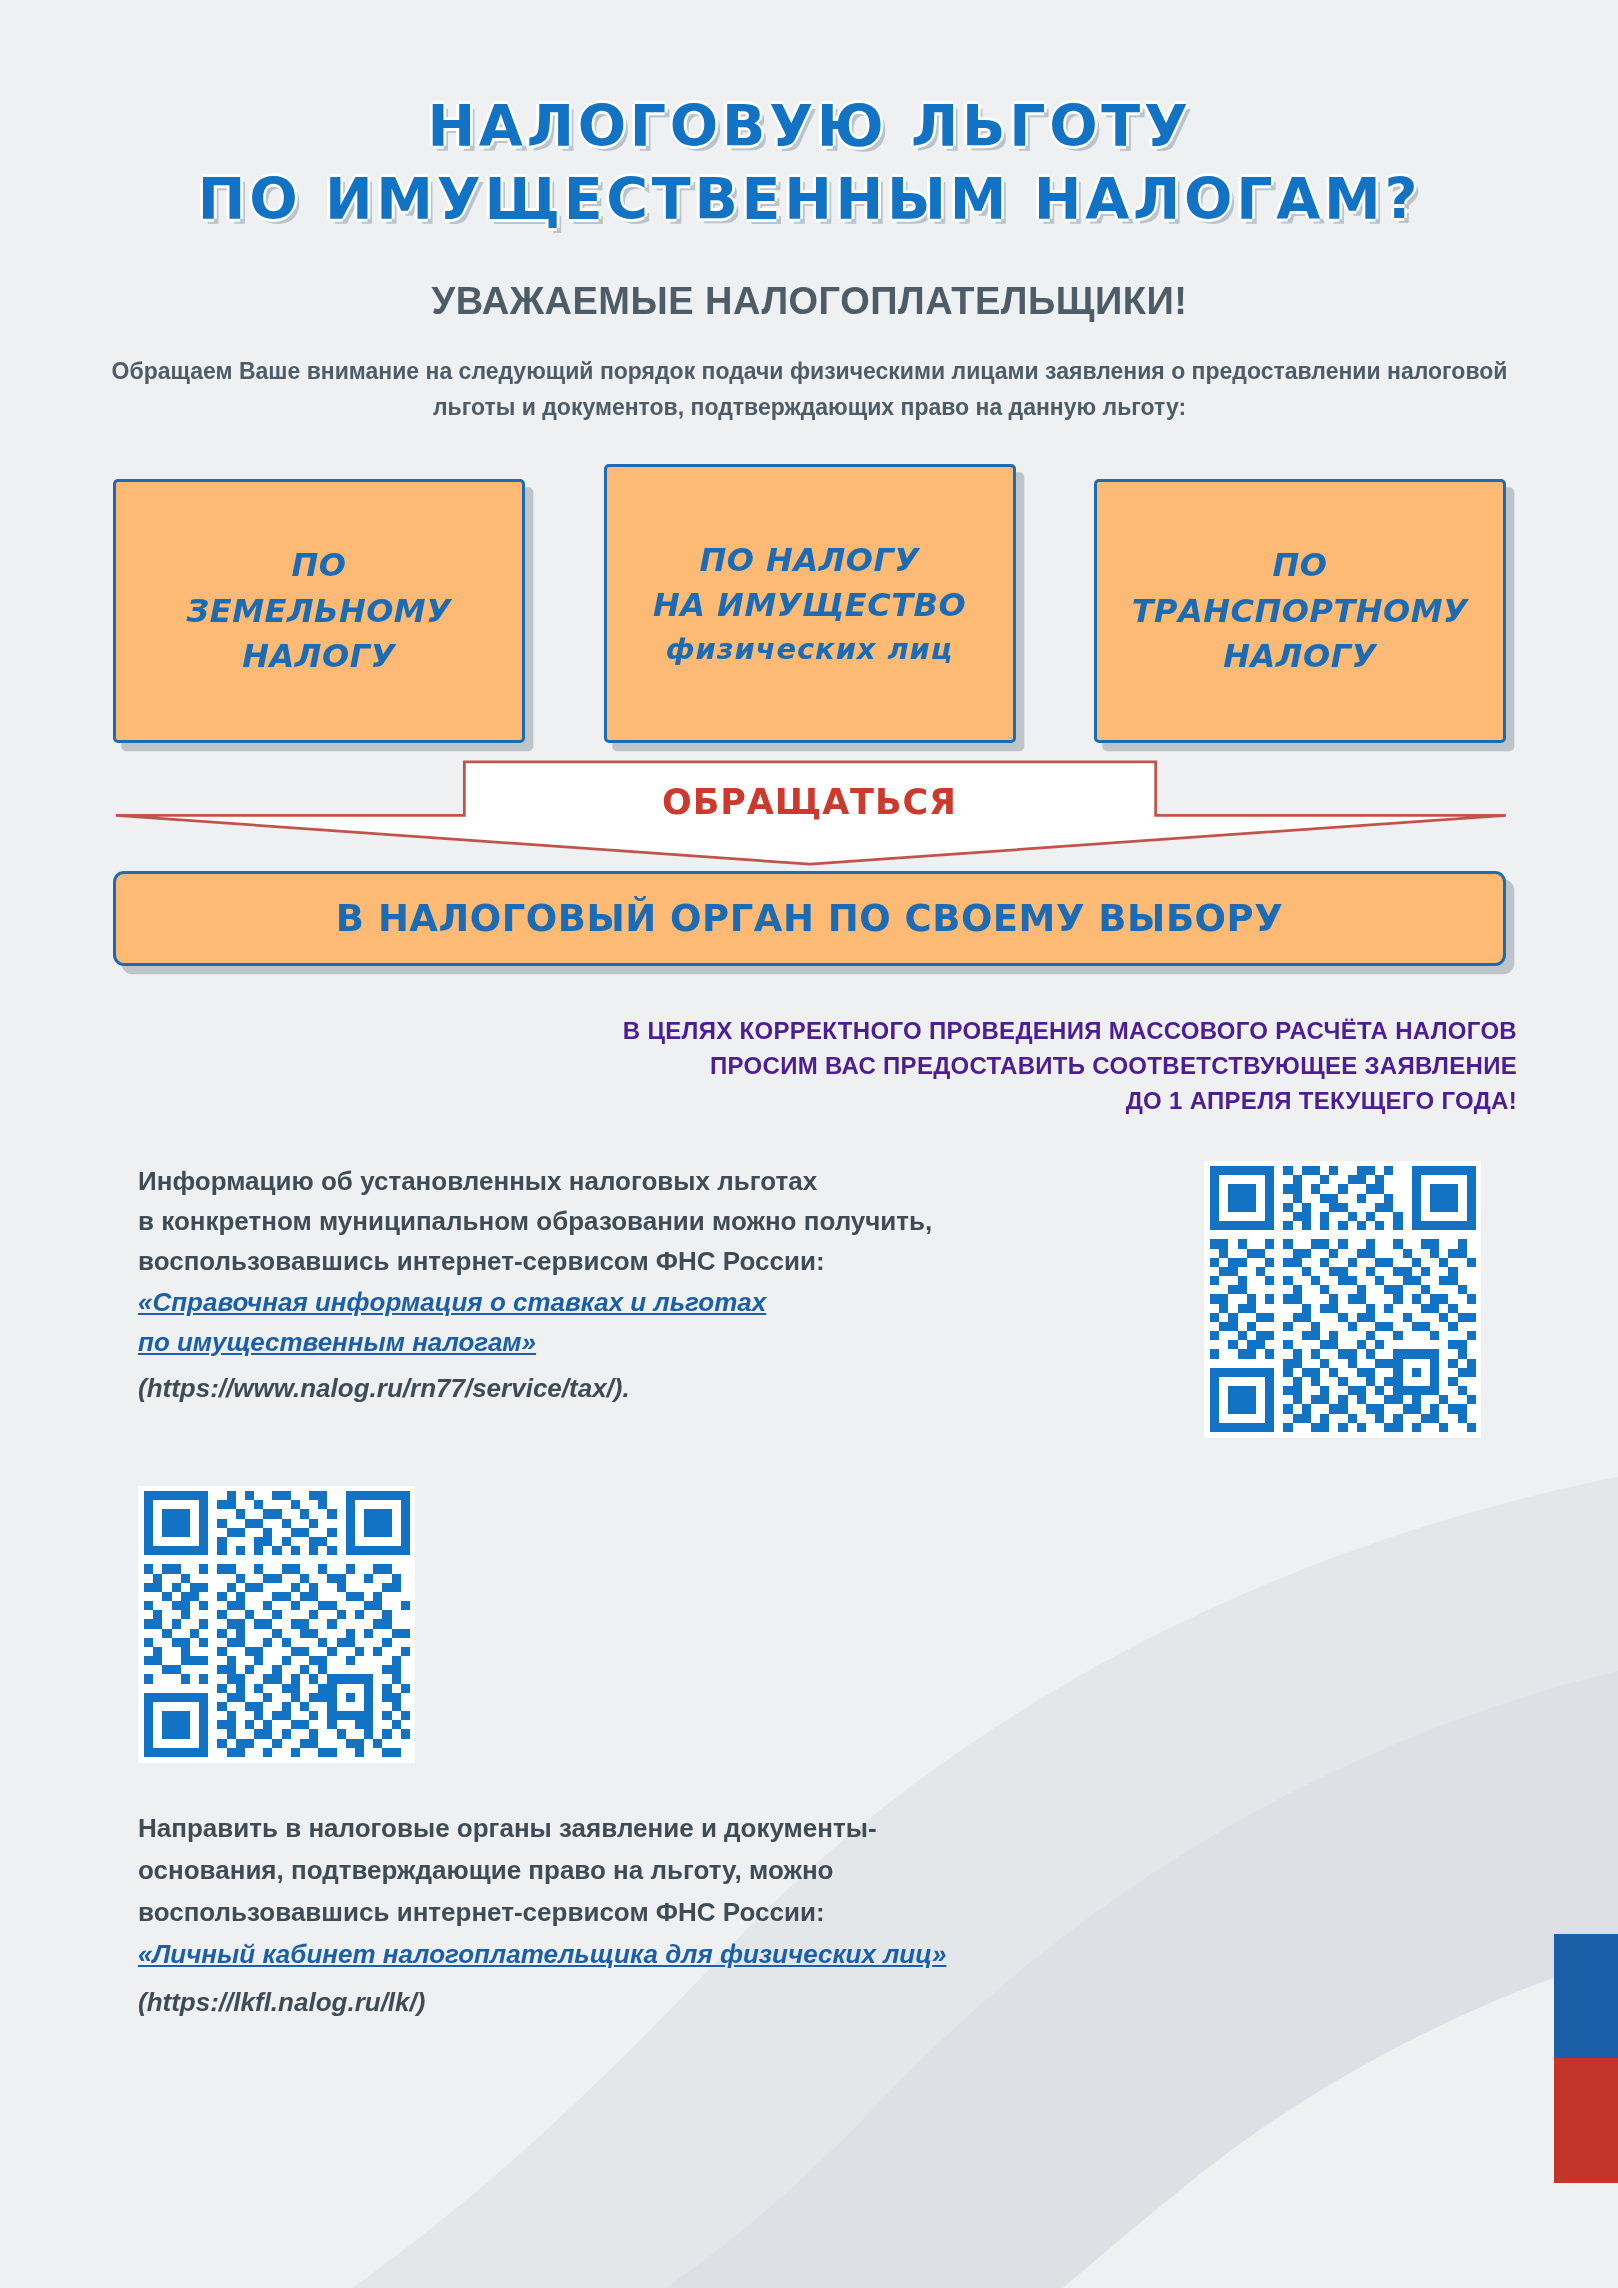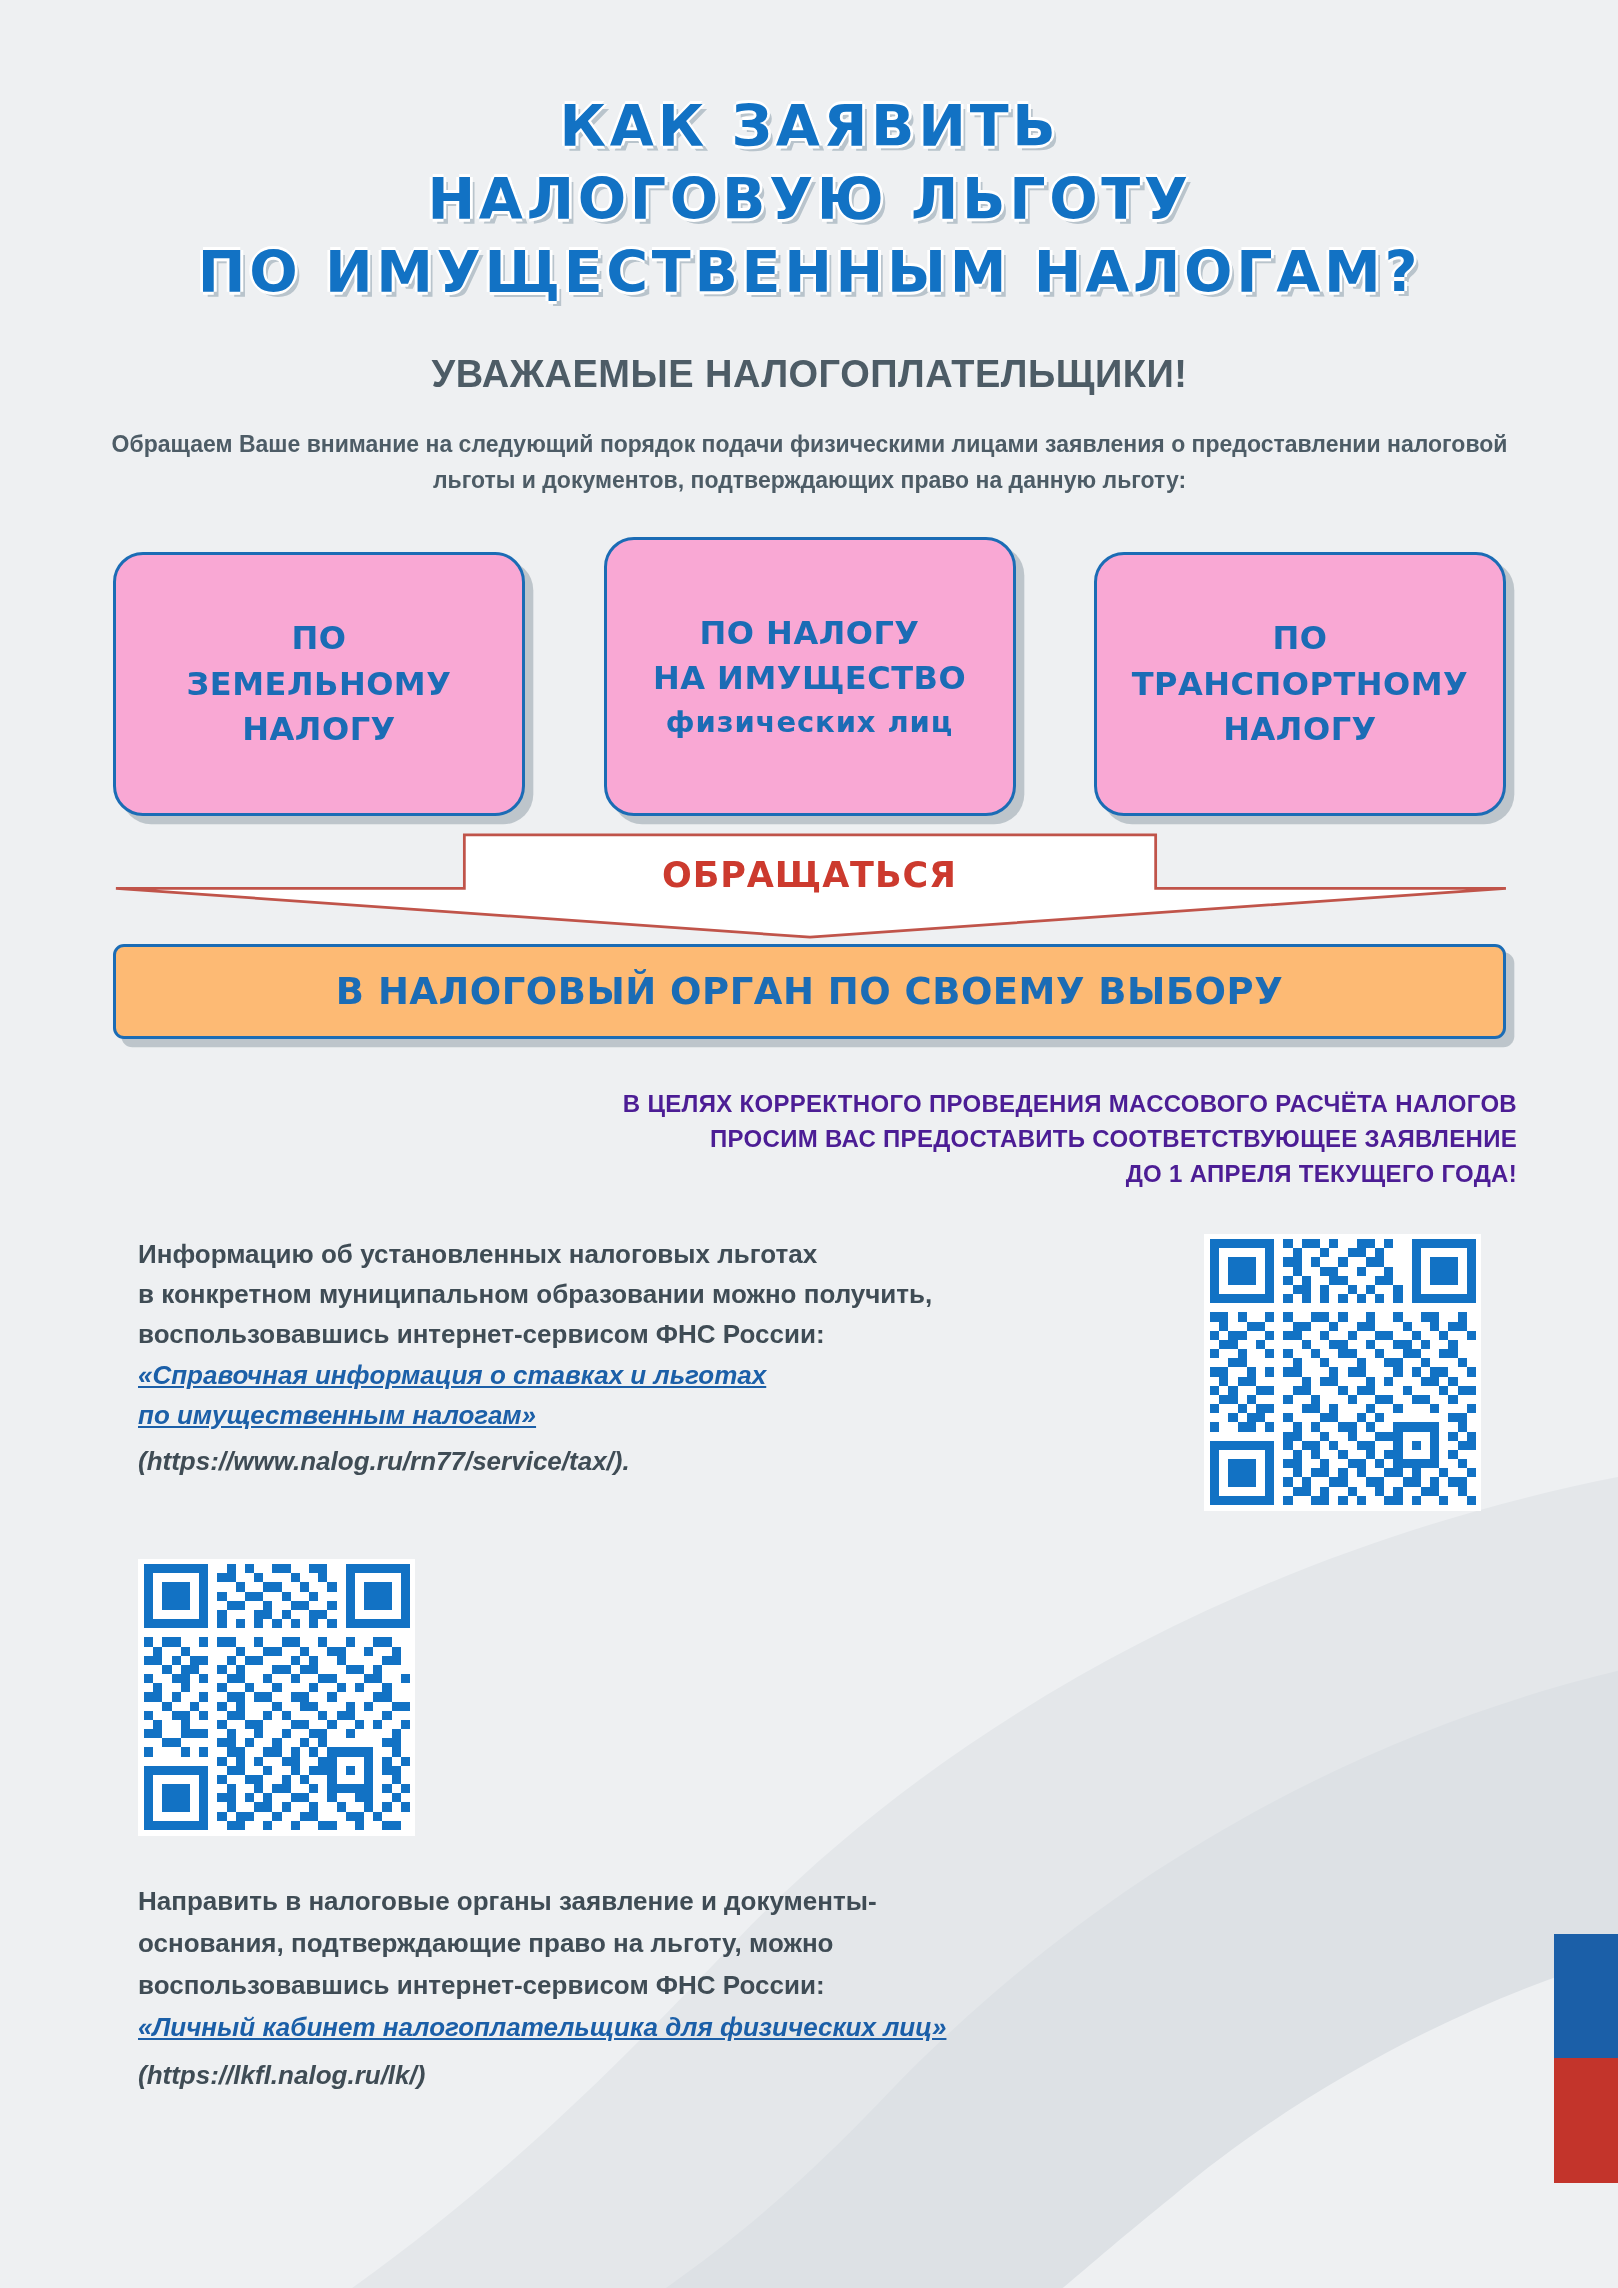--- a/index.html
+++ b/index.html
@@ -80,28 +80,29 @@
   
   .boxes {
     display: flex;
     justify-content: space-between;
     margin: 54px 113px 0 113px;
   }
   .box {
     position: relative;
     width: 406px;
     min-height: 258px;
-    background: #f9a8d4;
+    background: #fdba74;
     border: 3.7px solid #1b6cb5;
-    border-radius: 30px;
+    border-radius: 5px;
     box-shadow: 8.3px 8.3px 0 rgba(150,162,172,.55);
     display: flex;
     align-items: center;
     justify-content: center;
     text-align: center;
+    font-style: italic;
   }
   .box-mid { margin-top: -14.8px; min-height: 273px; }
   .box-text {
     font-family: "DejaVu Sans", sans-serif;
     font-weight: bold;
     font-size: 32px;
     color: #1b6cb5;
     line-height: 1.42;
     padding: 9.2px 16.6px;
     letter-spacing: 0.5px;
@@ -226,21 +227,20 @@
     <path d="M1754 330 C1460 400 1180 560 960 790 C860 895 790 950 720 1000 L1754 1000 Z" fill="#dde1e5"></path>
     <path d="M1754 640 C1580 690 1400 790 1270 900 C1220 940 1180 975 1150 1000 L1754 1000 Z" fill="#eef0f2"></path>
   </svg>
 </div>
 <div class="flag-bar flag-blue"></div>
 <div class="flag-bar flag-red"></div>
 
 <div class="page">
 
   <div class="title-block">
-    <div class="title-line">КАК  ЗАЯВИТЬ</div>
     <div class="title-line">НАЛОГОВУЮ  ЛЬГОТУ</div>
     <div class="title-line">ПО  ИМУЩЕСТВЕННЫМ  НАЛОГАМ?</div>
   </div>
 
   <div class="addressee">УВАЖАЕМЫЕ НАЛОГОПЛАТЕЛЬЩИКИ!</div>
 
   <div class="intro">Обращаем Ваше внимание на следующий порядок подачи физическими лицами заявления о предоставлении налоговой льготы и документов, подтверждающих право на данную льготу:</div>
 
   <div class="boxes">
 

